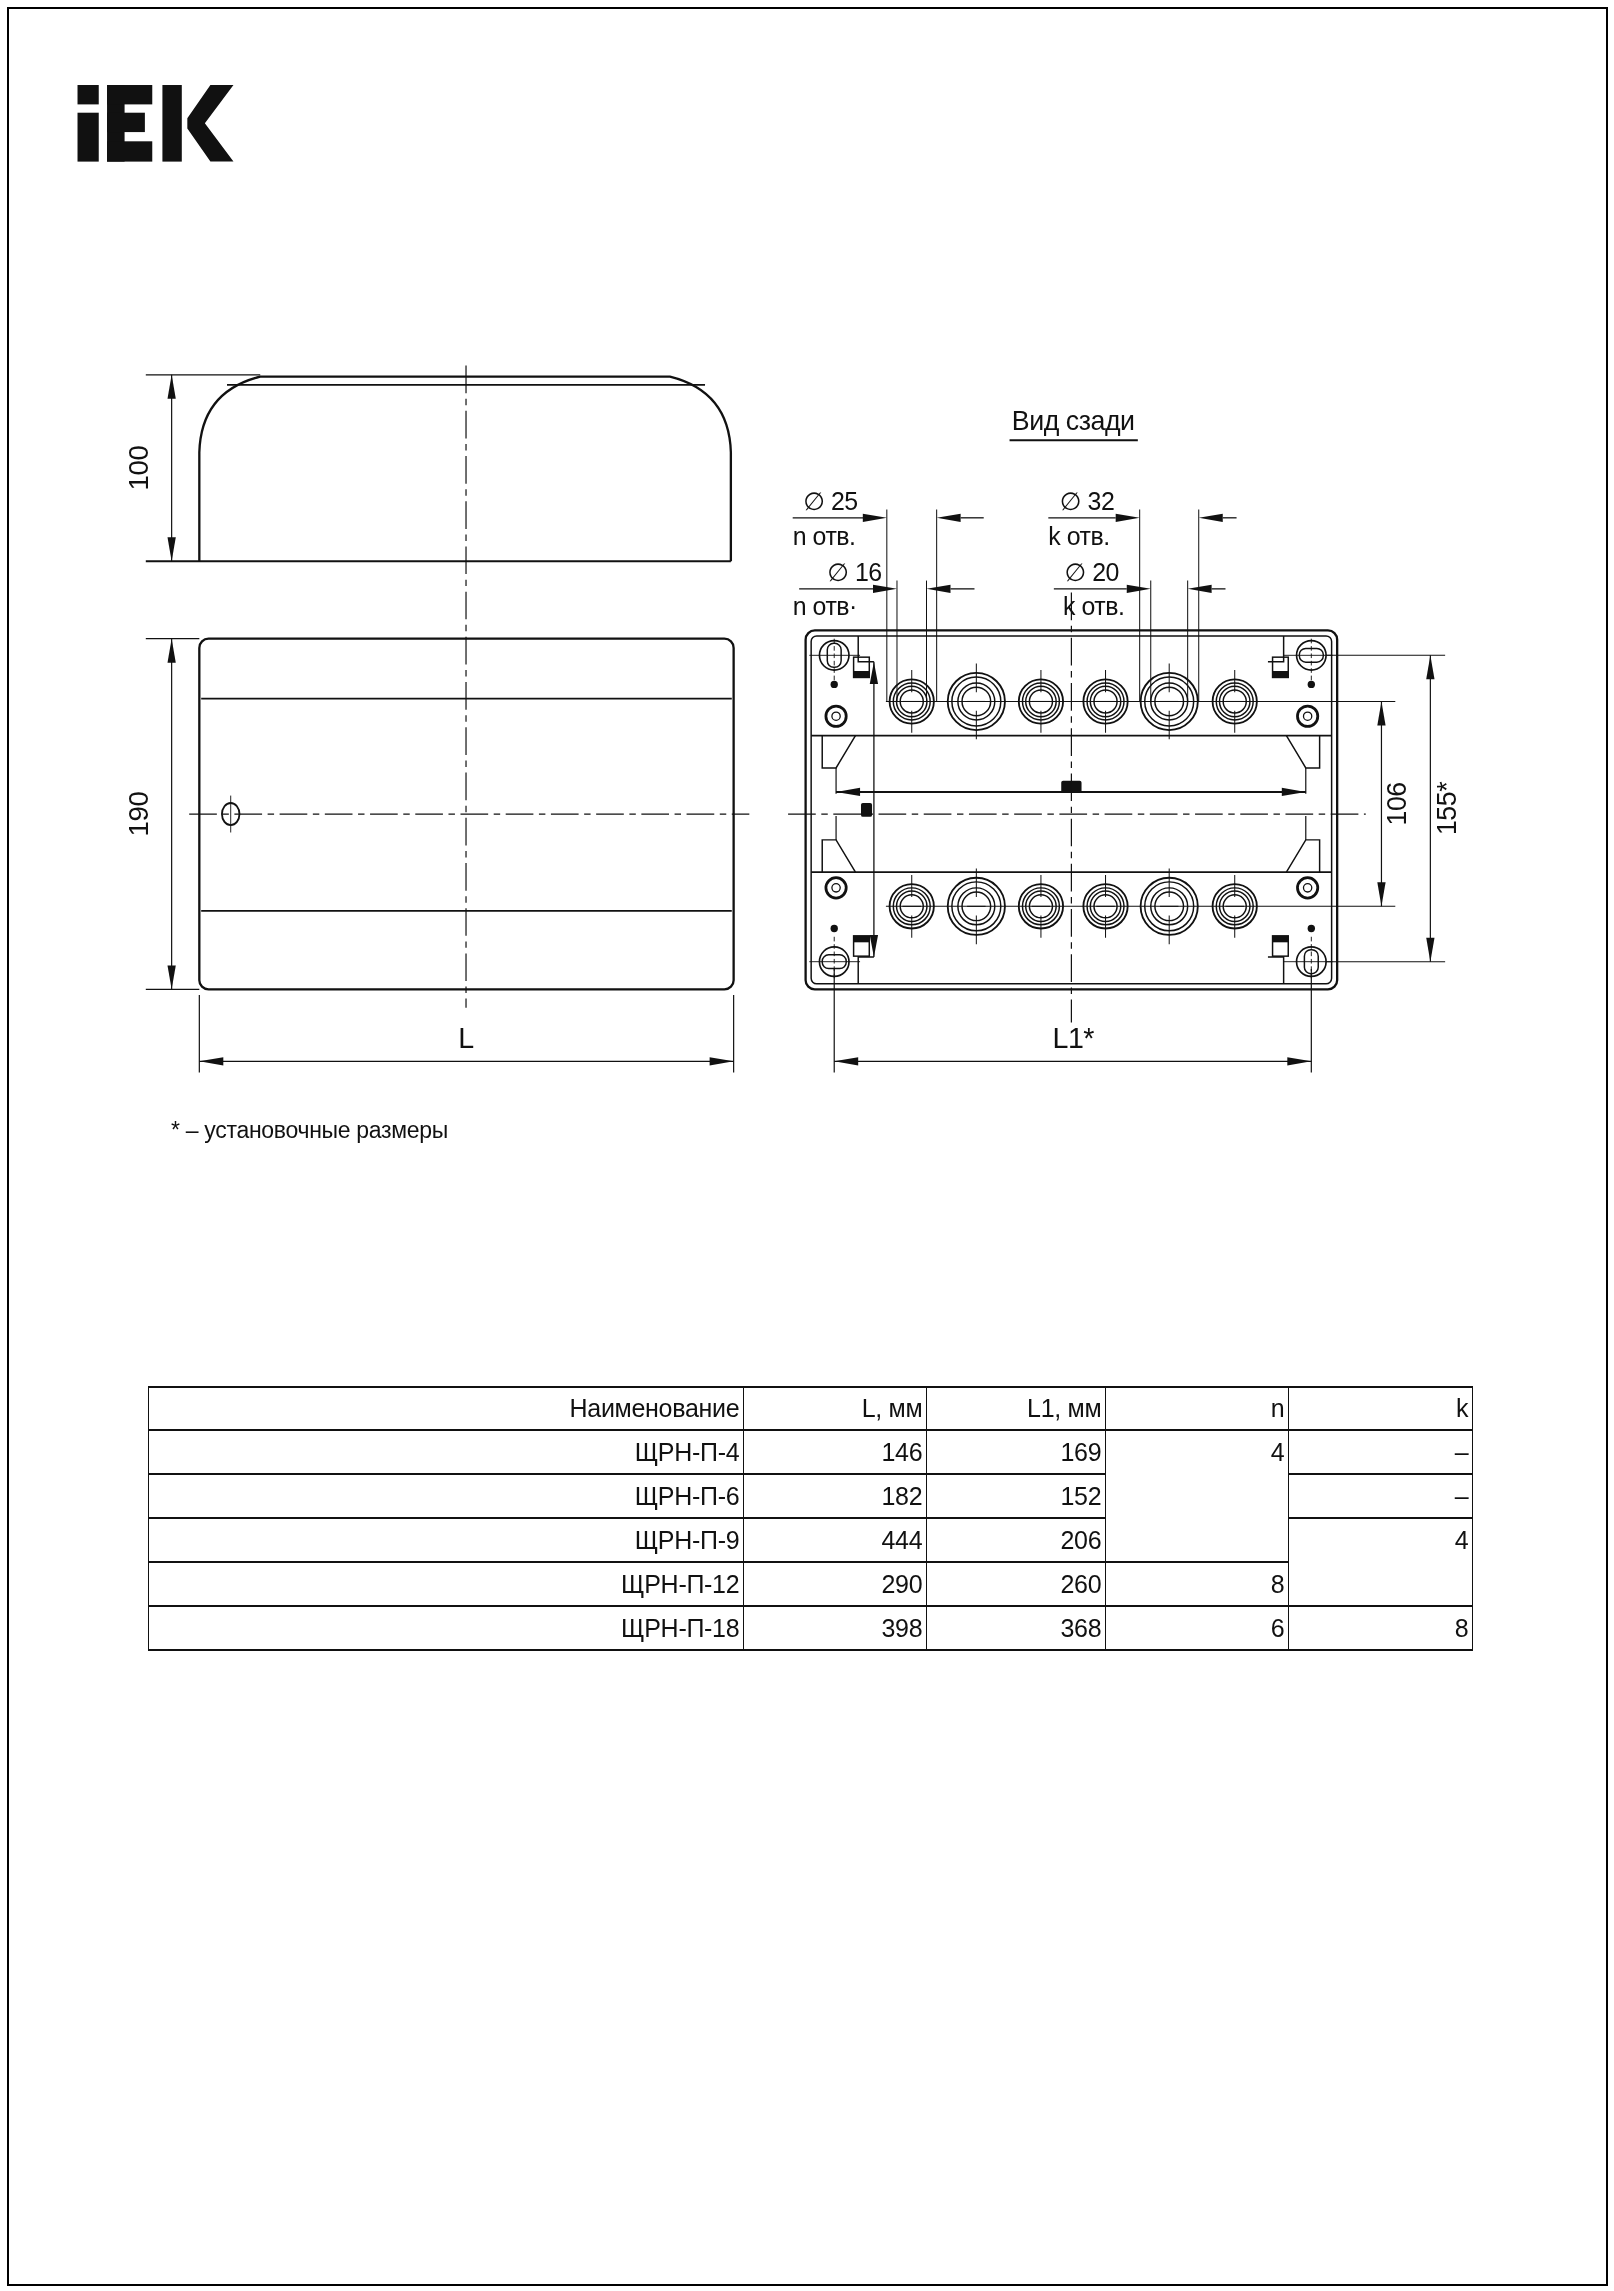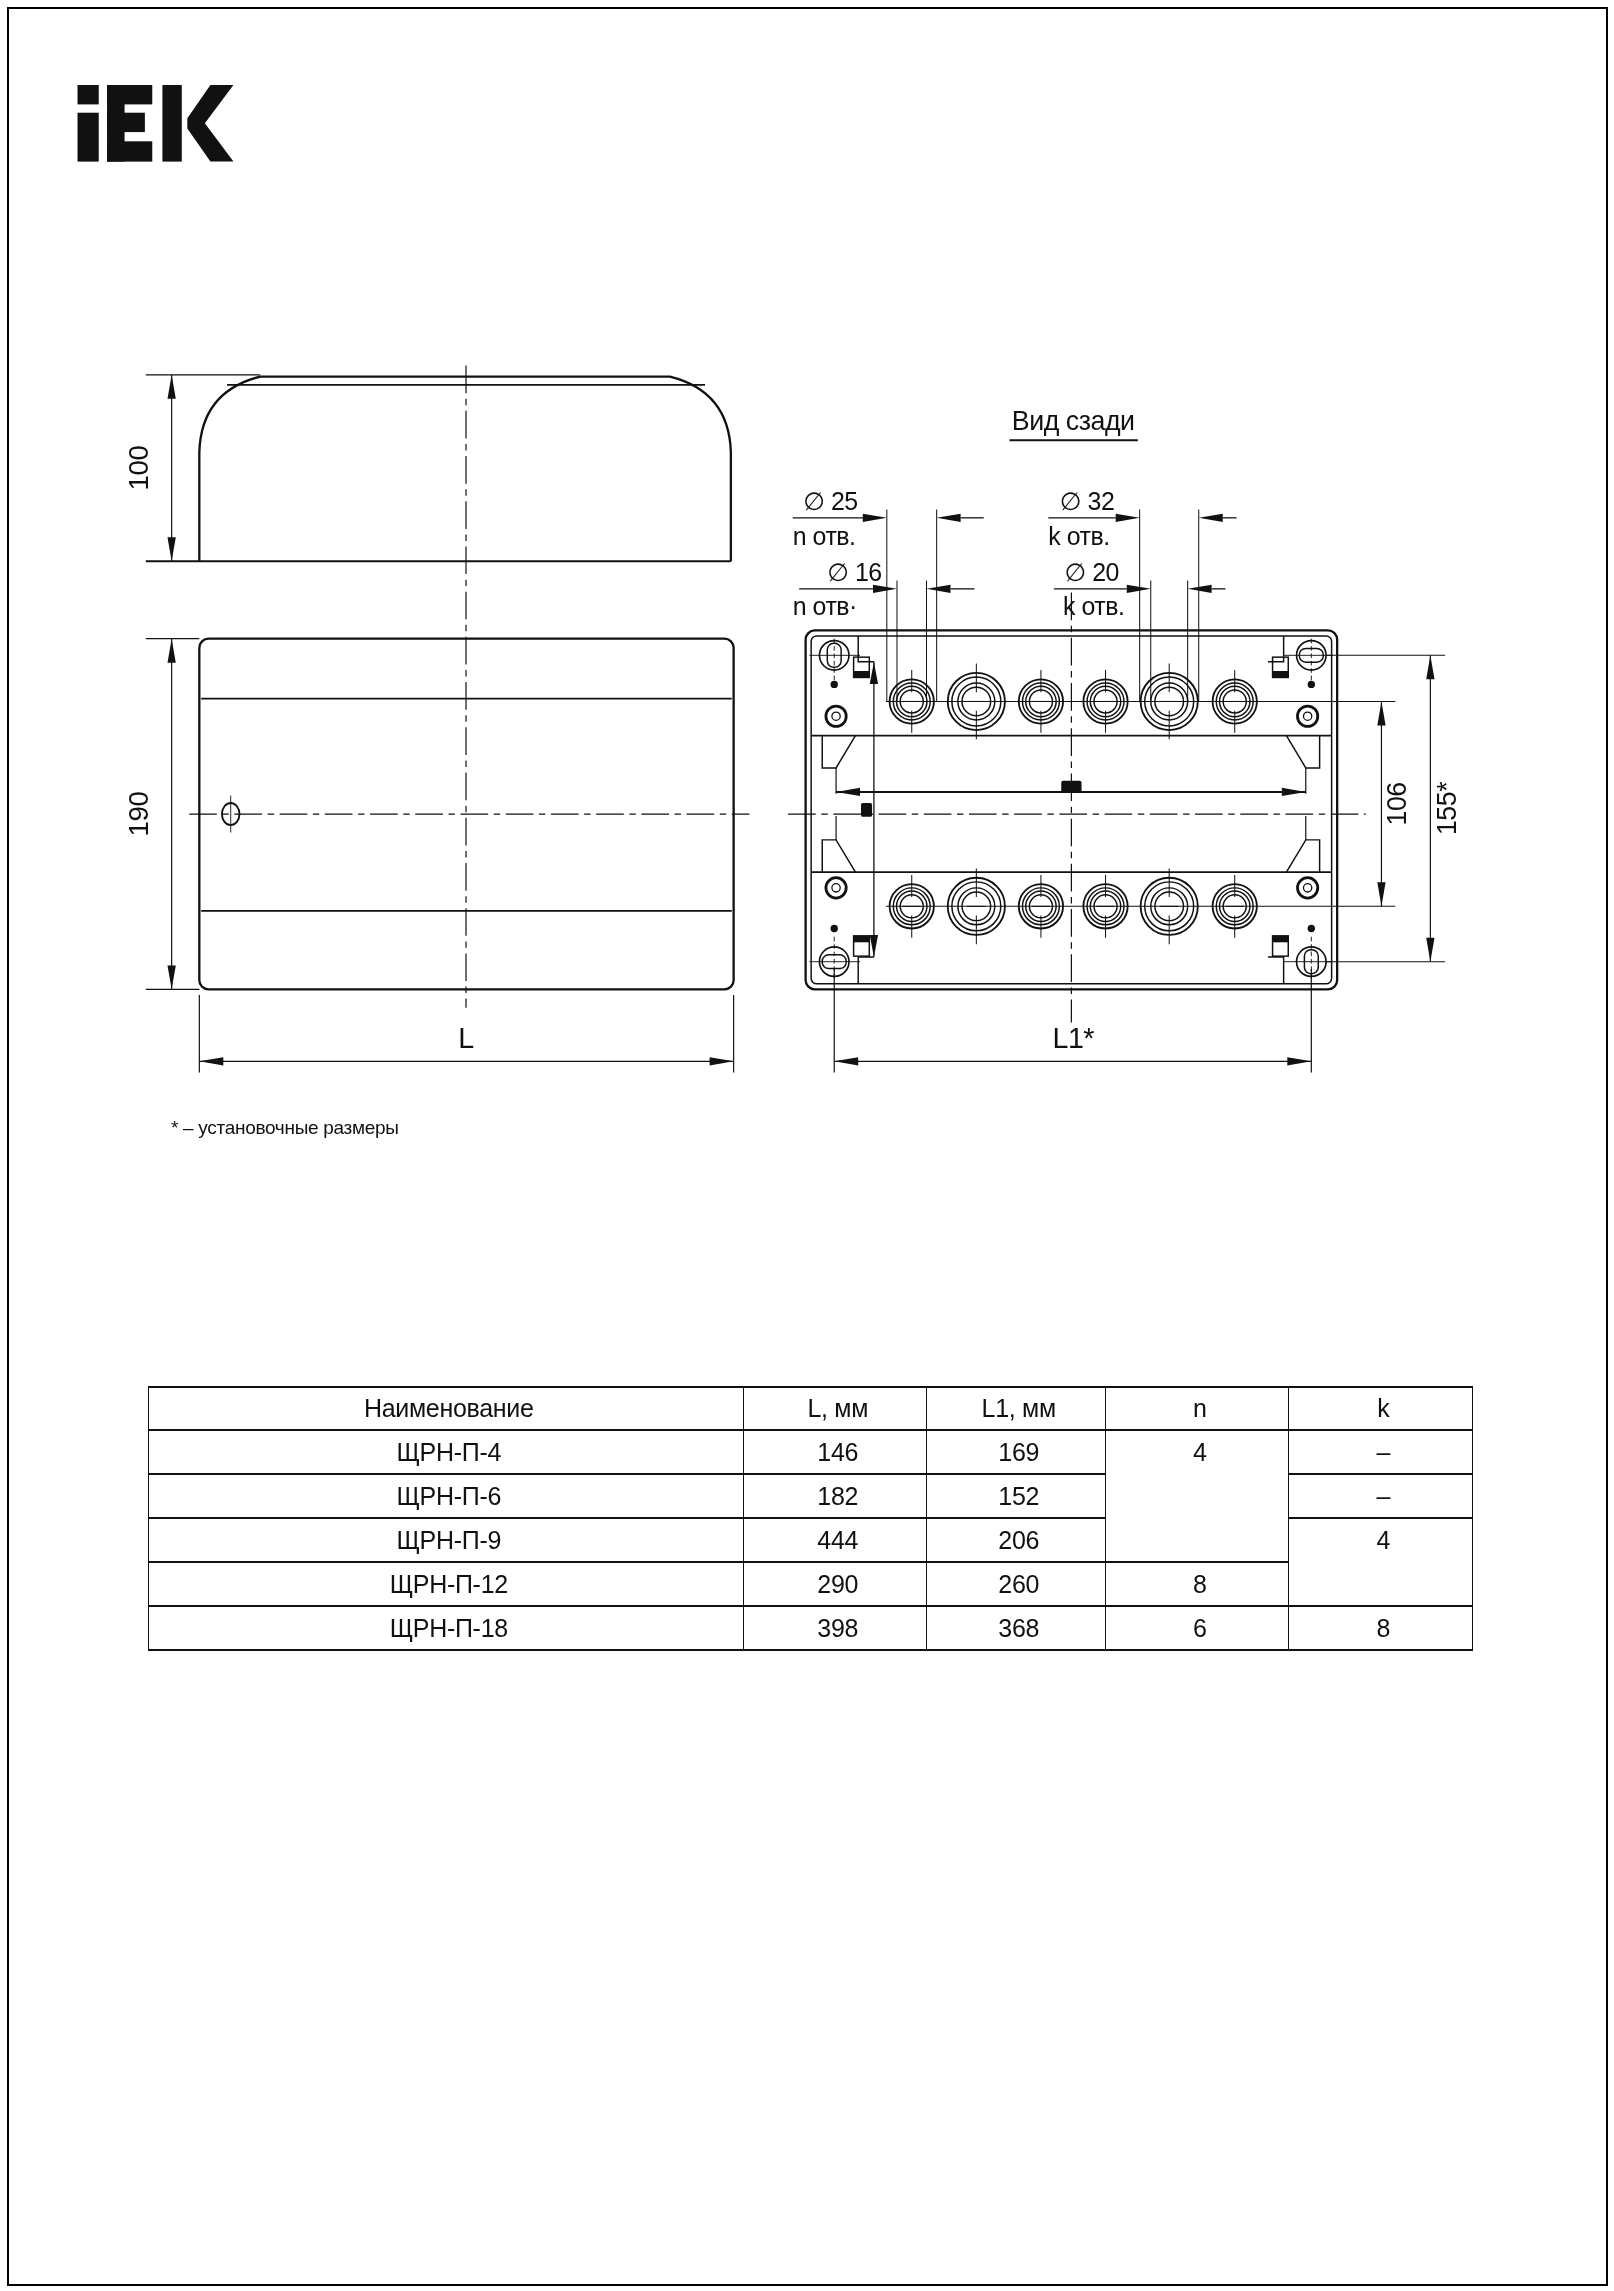--- a/index.html
+++ b/index.html
@@ -5,26 +5,26 @@
   html,body{margin:0;padding:0;background:#888;}
   .page{position:relative;width:1614px;height:2292px;background:#ffffff;
         font-family:"Liberation Sans", sans-serif;color:#111;overflow:hidden;}
   .page-frame{position:absolute;inset:6.5px;border:2.8px solid #000;pointer-events:none;}
   svg text{fill:#111;}
   .t27{font-size:27px;letter-spacing:-0.5px;}
   .t29{font-size:29px;letter-spacing:-0.5px;}
   .t30{font-size:30px;letter-spacing:-0.5px;}
   .t31{font-size:31px;letter-spacing:-0.5px;}
   .mid{text-anchor:middle;}
-  .footnote{position:absolute;left:171px;top:1117px;font-size:19px;letter-spacing:-0.3px;white-space:nowrap;text-align:center;}
+  .footnote{position:absolute;left:171px;top:1117px;font-size:23px;letter-spacing:-0.3px;white-space:nowrap;text-align:center;}
   .caption{position:absolute;left:175px;top:1196px;font-size:24px;letter-spacing:-0.3px;white-space:nowrap;}
   table.spec{position:absolute;left:148px;top:1386px;border-collapse:collapse;table-layout:fixed;
              font-size:25px;letter-spacing:-0.3px;}
   table.spec th, table.spec td{border:1.8px solid #111;border-top-width:2.8px;border-bottom-width:2.8px;
-             font-weight:normal;text-align:center;padding:0 3.7px 0 9.2px;height:42px;
+             font-weight:normal;text-align:right;padding:0 3.7px 0 9.2px;height:42px;
              vertical-align:middle;white-space:nowrap;overflow:hidden;}
   table.spec th{height:41px;}
   table.spec td.mtop{vertical-align:top;padding-top:7.4px;}
 </style>
 </head>
 <body>
 
 <div class="page">
   <div class="page-frame"></div>
 

